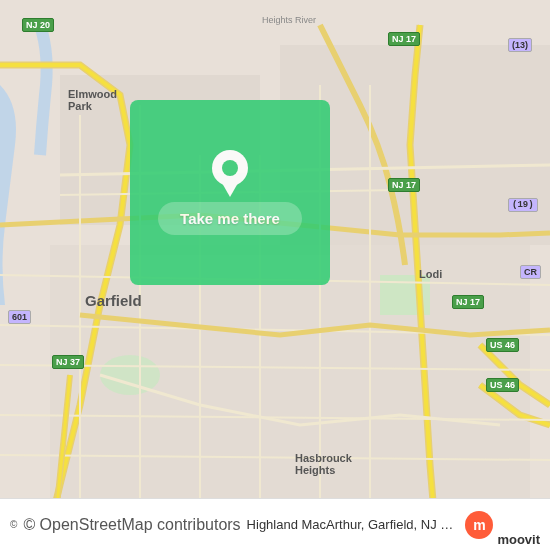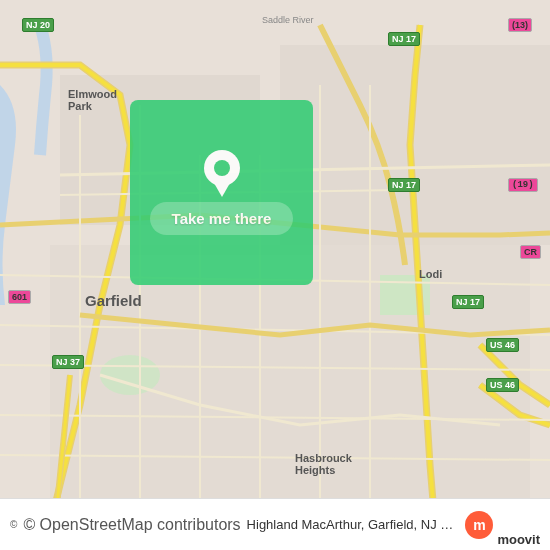--- a/index.html
+++ b/index.html
@@ -25,21 +25,21 @@
       inset: 0;
       width: 100%;
       height: 100%;
     }
 
     
     #highlight-region {
       position: absolute;
       top: 100px;
       left: 130px;
-      width: 183px;
+      width: 200px;
       height: 185px;
       background-color: #2ecc71;
       border-radius: 8px;
       opacity: 0.85;
       display: flex;
       flex-direction: column;
       align-items: center;
       justify-content: center;
       gap: 8px;
     }
@@ -169,23 +169,24 @@
       color: #333;
     }
 
     .road-badge-green {
       background: #4a9f4a;
       border-color: #2e7d2e;
       color: white;
     }
 
     .road-badge-white {
-      background: #ec4899;
+      background: #c4b5fd;
       border-color: #aaa;
       color: #333;
+      margin-top: 20px;
     }
   </style>
 </head>
 <body>
 
 <div id="map-container">
 
   <svg id="map-svg" viewBox="0 0 550 500" xmlns="http://www.w3.org/2000/svg">
 
     <rect width="550" height="500" fill="#e8e0d8"></rect>
@@ -253,21 +254,21 @@
   <div class="road-badge road-badge-green" style="top:295px;left:452px;">NJ 17</div>
   <div class="road-badge road-badge-white" style="top:18px;left:508px;">(13)</div>
   <div class="road-badge road-badge-white" style="top:178px;left:508px;font-family:Liberation Mono, monospace;">(19)</div>
   <div class="road-badge road-badge-white" style="top:290px;left:8px;">601</div>
   <div class="road-badge road-badge-green" style="top:355px;left:52px;">NJ 37</div>
   <div class="road-badge road-badge-green" style="top:338px;left:486px;">US 46</div>
   <div class="road-badge road-badge-green" style="top:378px;left:486px;">US 46</div>
   <div class="road-badge road-badge-white" style="top:245px;left:520px;">CR</div>
 
   <div style="position:absolute;top:88px;left:68px;font-size:11px;color:#555;font-weight:bold;">Elmwood<br>Park</div>
-  <div style="position:absolute;top:15px;left:262px;font-size:9px;color:#888;">Saddle River</div>
+  <div style="position:absolute;top:15px;left:262px;font-size:9px;color:#888;">Heights River</div>
   <div style="position:absolute;top:292px;left:85px;font-size:15px;color:#555;font-weight:bold;">Garfield</div>
   <div style="position:absolute;top:268px;left:379px;font-size:11px;color:#555;font-weight:bold;margin-left:40px;">Lodi</div>
   <div style="position:absolute;top:452px;left:295px;font-size:11px;color:#555;font-weight:bold;">Hasbrouck<br>Heights</div>
 
   <div id="bottom-bar">
     <span class="copyright-symbol">©</span>
     <span class="osm-text">© OpenStreetMap contributors</span>
     <span class="location-label">Highland MacArthur, Garfield, NJ 07026, New York City</span>
     <div class="moovit-logo">
       <div class="moovit-icon">

